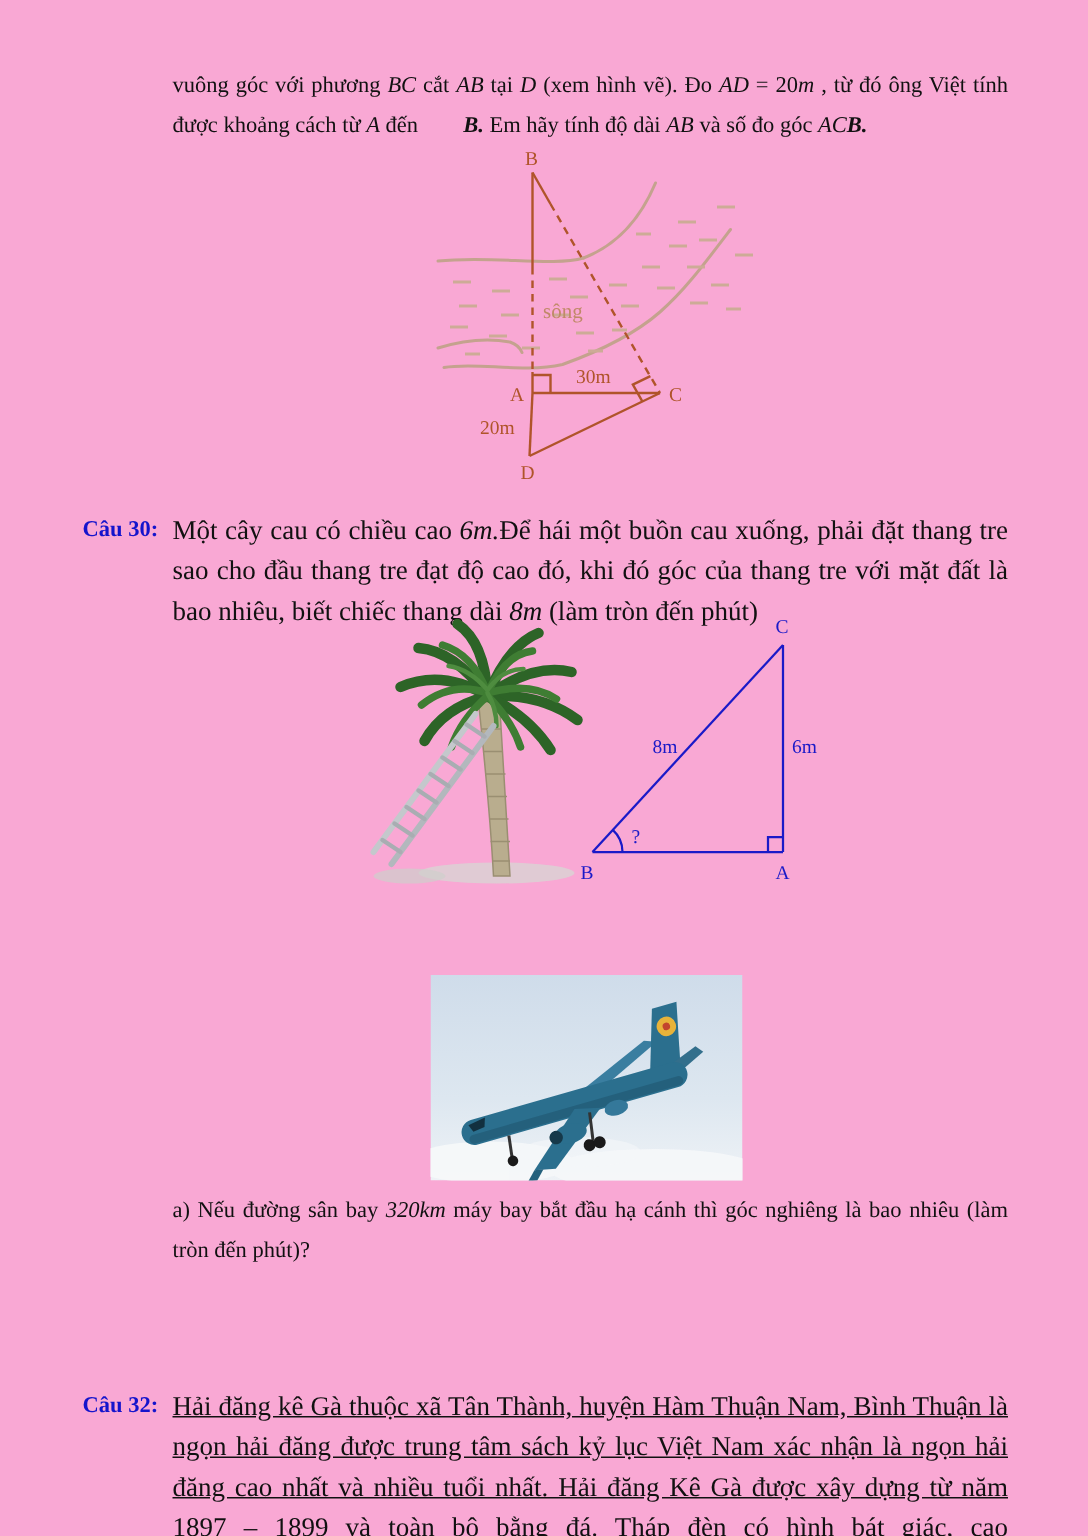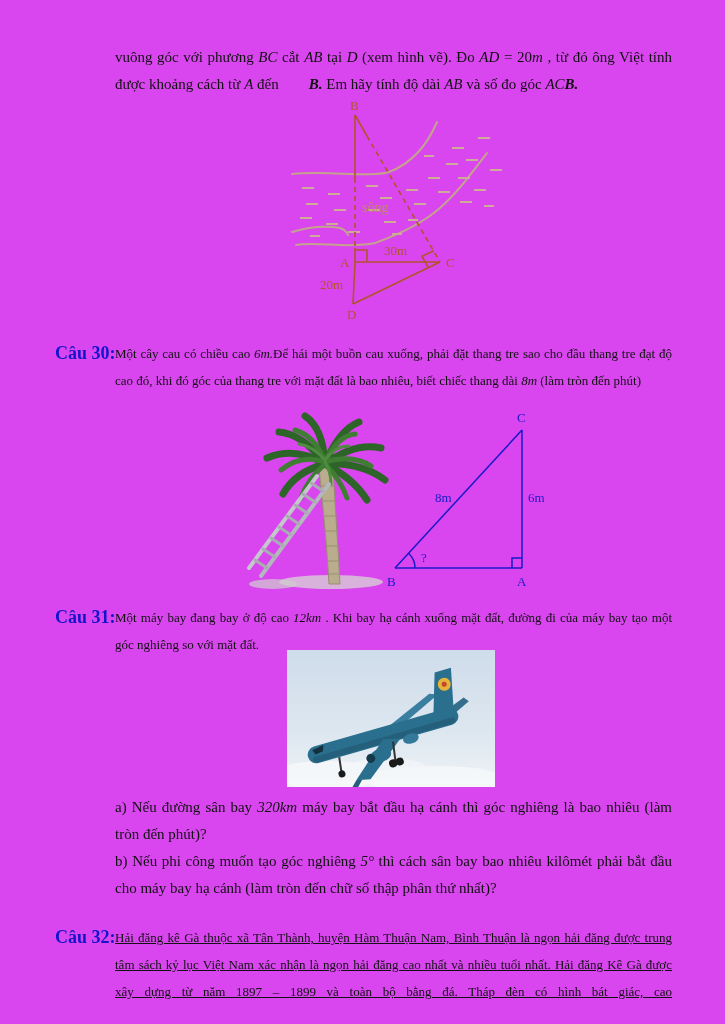--- a/index.html
+++ b/index.html
@@ -1,32 +1,32 @@
 <!DOCTYPE html>
 <html><head>
 <meta charset="utf-8">
 <style>
   html,body{margin:0;padding:0;background:#888;}
   .page{
-    position:relative;width:725px;height:1024px;background:#d946ef;
+    position:relative;width:725px;height:1024px;background:#f9a8d4;
     font-family:"Liberation Serif","DejaVu Serif",serif;
     color:#111;overflow:hidden;
   }
   .para{
     position:absolute;left:115px;width:557px;margin:0;
     font-size:15px;line-height:27px;text-align:justify;
   }
   .qrow{position:absolute;left:55px;width:617px;}
   .qlabel{
     position:absolute;left:0;top:0;
-    font-size:18px;line-height:27px;font-weight:bold;color:#1414cc;
+    font-size:15px;line-height:27px;font-weight:bold;color:#1414cc;
   }
   .qtext{
     margin:0 0 0 60px;width:557px;
-    font-size:13px;line-height:27px;text-align:justify;
+    font-size:18px;line-height:27px;text-align:justify;
   }
   .justify-last{text-align-last:justify;text-decoration:underline;}
   .fig{position:absolute;}
   svg text{font-family:"Liberation Serif","DejaVu Serif",serif;}
   .r-label{fill:#b0542a;font-size:13px;}
   .r-dim{fill:#b0542a;font-size:13px;}
   .b-label{fill:#1a1ac8;font-size:13px;}
 </style>
 </head>
 <body>
@@ -137,24 +137,20 @@
       <path d="M 30,162 A 20,20 0 0 0 23.5,147.3"></path>
     </g>
     <text class="b-label" x="132" y="16">C</text>
     <text class="b-label" x="2" y="180">B</text>
     <text class="b-label" x="132" y="180">A</text>
     <text class="b-label" x="50" y="96">8m</text>
     <text class="b-label" x="143" y="96">6m</text>
     <text class="b-label" x="36" y="156" font-size="11">?</text>
   </svg>
 
-  <div class="qrow" style="top:604px;">
-    <span class="qlabel">Câu 31:</span>
-    <p class="qtext"><span>Một máy bay đang bay ở độ cao </span><span style="font-style: italic;">12km</span><span> . Khi bay hạ cánh xuống mặt đất, đường đi của máy bay tạo một góc nghiêng so với mặt đất.</span></p>
-  </div>
 
   <svg class="fig" style="left:287px;top:650px;" width="208" height="137" viewBox="0 0 208 137">
     <defs>
       <linearGradient id="sky" x1="0" y1="0" x2="0" y2="1">
         <stop offset="0" stop-color="#cfdcea"></stop>
         <stop offset="0.6" stop-color="#dde7f0"></stop>
         <stop offset="1" stop-color="#eef2f6"></stop>
       </linearGradient>
     </defs>
     <rect x="0" y="0" width="208" height="137" fill="url(#sky)"></rect>
@@ -189,20 +185,19 @@
         <line x1="104" y1="93" x2="101" y2="112"></line>
       </g>
       <circle cx="46" cy="110" r="3.5" fill="#1a1a1a"></circle>
       <circle cx="98" cy="114" r="4" fill="#1a1a1a"></circle>
       <circle cx="105" cy="114" r="4" fill="#1a1a1a"></circle>
     </g>
   </svg>
 
   <p class="para" style="top:794px;"><span>a) Nếu đường sân bay </span><span style="font-style: italic;">320km</span><span> máy bay bắt đầu hạ cánh thì góc nghiêng là bao nhiêu (làm tròn đến phút)?</span></p>
 
-  <p class="para" style="top:848px;"><span>b) Nếu phi công muốn tạo góc nghiêng </span><span style="font-style: italic;">5°</span><span> thì cách sân bay bao nhiêu kilômét phải bắt đầu cho máy bay hạ cánh (làm tròn đến chữ số thập phân thứ nhất)?</span></p>
 
   <div class="qrow" style="top:924px;">
     <span class="qlabel">Câu 32:</span>
     <p class="qtext justify-last"><span>Hải đăng kê Gà thuộc xã Tân Thành, huyện Hàm Thuận Nam, Bình Thuận là ngọn hải đăng được trung tâm sách kỷ lục Việt Nam xác nhận là ngọn hải đăng cao nhất và nhiều tuổi nhất. Hải đăng Kê Gà được xây dựng từ năm 1897 – 1899 và toàn bộ bằng đá. Tháp đèn có hình bát giác, cao</span></p>
   </div>
 
 </div>
 
 </body></html>

